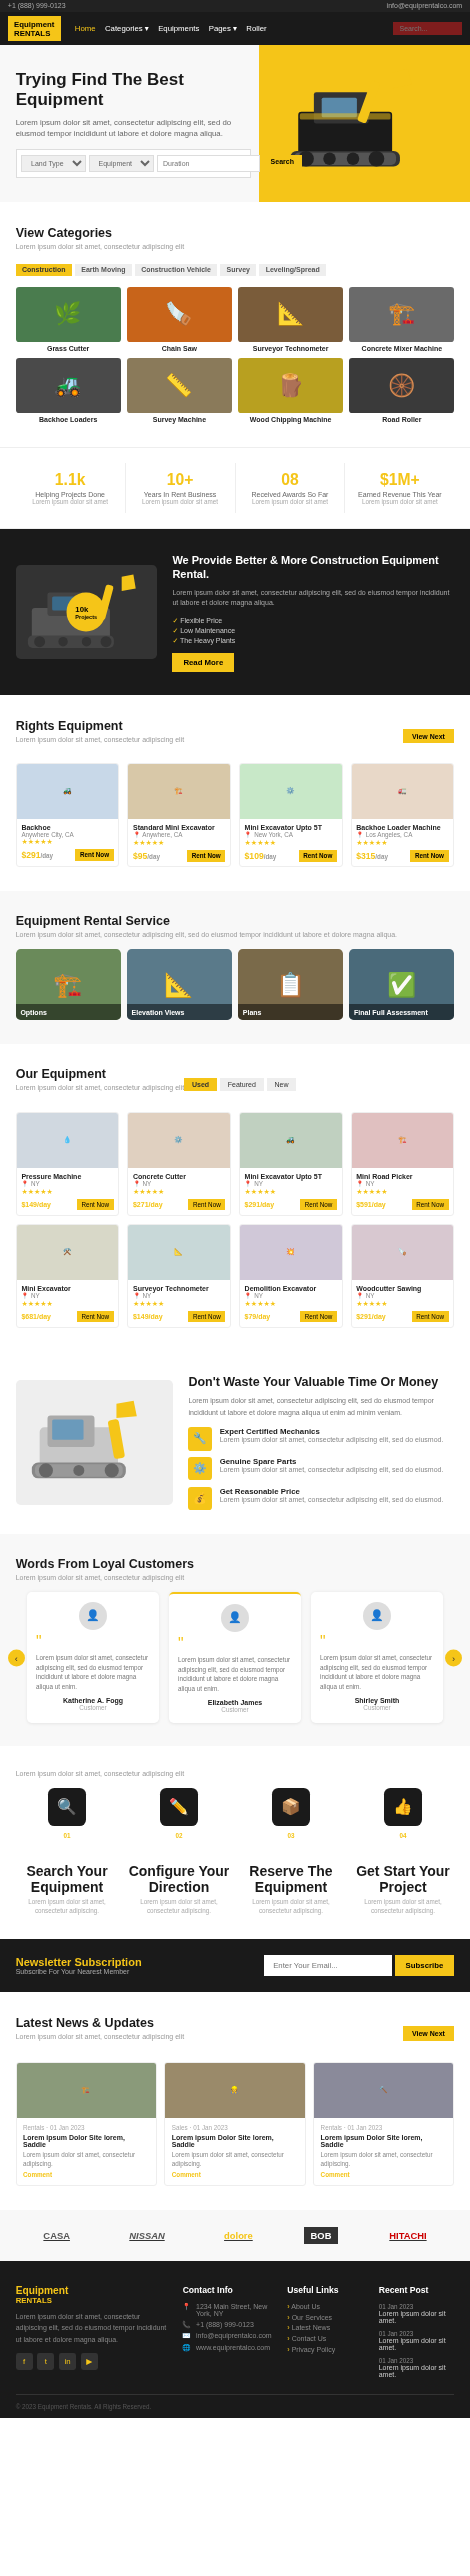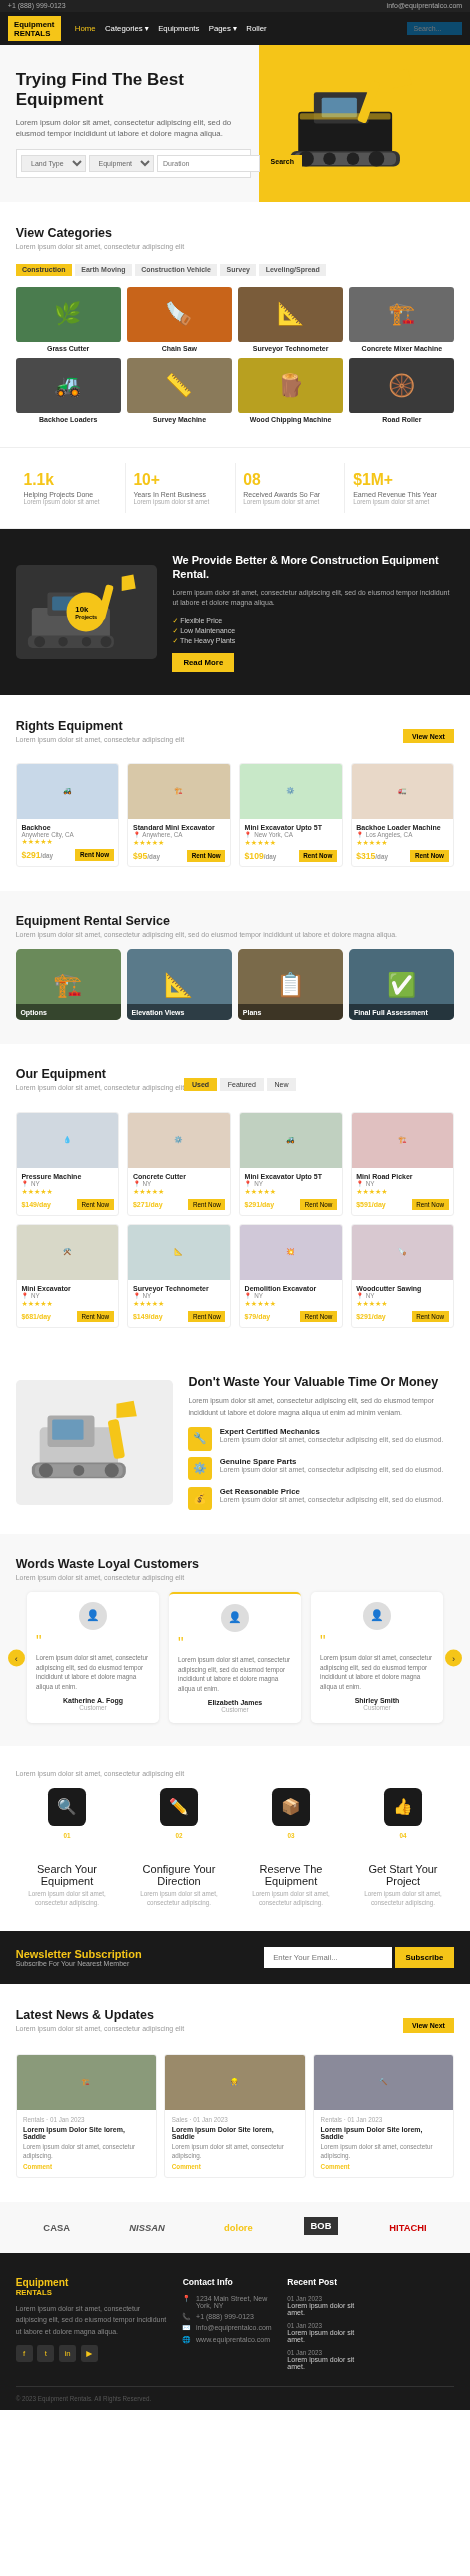--- a/index.html
+++ b/index.html
@@ -3,21 +3,21 @@
   <meta charset="utf-8">
   <style>
     * { margin: 0; padding: 0; box-sizing: border-box; }
     body { font-family: Arial, sans-serif; width: 470px; background: #fff; font-size: 8.6px; color: #333; }
     
     
     .top-bar { background: #222; color: #aaa; font-size: 7px; padding: 2.4px 7.8px; display: flex; justify-content: space-between; align-items: center; }
     .nav { background: #1a1a1a; display: flex; align-items: center; padding: 4.7px 7.8px; gap: 6.3px; }
     .nav-logo { background: #f5c518; color: #000; font-weight: bold; font-size: 7.8px; padding: 3.1px 6.3px; }
     .nav-links { display: flex; gap: 9.4px; color: #fff; font-size: 7.8px; flex: 1; margin-left: 7.8px; }
-    .nav-search { background: #0c4a6e; border: none; color: #aaa; padding: 3.1px 6.3px; font-size: 7px; width: 55px; }
+    .nav-search { background: #7f1d1d; border: none; color: #aaa; padding: 3.1px 6.3px; font-size: 7px; width: 69px; }
 
     
     .hero { background: linear-gradient(to right, #f8f8f8 55%, #f5c518 45%); min-height: 157px; display: flex; align-items: center; padding: 15.7px 15.7px; position: relative; overflow: hidden; }
     .hero-content { width: 55%; z-index: 2; }
     .hero-title { font-size: 17px; font-weight: 900; color: #1a1a1a; line-height: 1.2; margin-bottom: 6.3px; }
     .hero-desc { font-size: 7.8px; color: #666; margin-bottom: 9.4px; line-height: 1.5; }
     .hero-form { display: flex; gap: 3.1px; background: #fff; padding: 4.7px; border: 0.8px solid #ddd; max-width: 235px; }
     .hero-form select, .hero-form input { border: 0.8px solid #ddd; padding: 3.1px 4.7px; font-size: 7px; color: #666; }
     .hero-form button { background: #f5c518; border: none; padding: 3.1px 6.3px; font-size: 7px; font-weight: bold; cursor: pointer; }
     .hero-image { position: absolute; right: 0; top: 0; bottom: 0; width: 50%; display: flex; align-items: center; justify-content: center; }
@@ -32,21 +32,21 @@
     .cat-tabs { display: flex; gap: 3.1px; margin-bottom: 11px; flex-wrap: wrap; }
     .cat-tab { background: #f5c518; padding: 2.4px 6.3px; font-size: 7px; font-weight: bold; cursor: pointer; }
     .cat-tab.inactive { background: #eee; color: #555; }
     .cat-grid { display: grid; grid-template-columns: repeat(4, 1fr); gap: 6.3px; }
     .cat-item { position: relative; }
     .cat-img-box { width: 100%; height: 55px; border-radius: 3.1px; display: flex; align-items: center; justify-content: center; font-size: 7px; color: #fff; font-weight: bold; }
     .cat-label { font-size: 7px; font-weight: bold; color: #222; margin-top: 3.1px; text-align: center; }
 
     
     .stats { background: #fff; padding: 15.7px; display: flex; gap: 0; border-top: 0.8px solid #eee; border-bottom: 0.8px solid #eee; }
-    .stat { flex: 1; text-align: left; border-right: 0.8px solid #eee; padding: 7.8px; }
+    .stat { flex: 1; text-align: center; border-right: 0.8px solid #eee; padding: 7.8px; }
     .stat:last-child { border-right: none; }
     .stat-num { font-size: 15.7px; font-weight: 900; color: #f5c518; }
     .stat-label { font-size: 7px; color: #666; margin-top: 1.6px; }
     .stat-sub { font-size: 6.3px; color: #aaa; }
 
     
     .promo { background: #1a1a1a; padding: 23.5px 15.7px; display: flex; align-items: center; gap: 15.7px; }
     .promo-img { width: 141px; height: 94px; background: #333; border-radius: 4.7px; flex-shrink: 0; display: flex; align-items: center; justify-content: center; position: relative; }
     .promo-badge { position: absolute; top: 50%; left: 50%; transform: translate(-50%,-50%); background: #f5c518; width: 39px; height: 39px; border-radius: 50%; display: flex; align-items: center; justify-content: center; font-size: 7.8px; font-weight: bold; color: #000; }
     .promo-content { flex: 1; }
@@ -105,21 +105,21 @@
     .test-role { font-size: 6.3px; color: #aaa; text-align: center; }
     .test-nav { position: absolute; top: 50%; transform: translateY(-50%); background: #f5c518; width: 17px; height: 17px; border-radius: 50%; display: flex; align-items: center; justify-content: center; cursor: pointer; font-size: 9.4px; z-index: 2; }
     .test-nav.left { left: -7.8px; }
     .test-nav.right { right: -7.8px; }
 
     
     .steps { background: #fff; padding: 23.5px 15.7px; }
     .steps-grid { display: grid; grid-template-columns: repeat(4, 1fr); gap: 9.4px; margin-top: 11px; }
     .step-card { text-align: center; }
     .step-icon { width: 38px; height: 38px; background: #1a1a1a; border-radius: 6.3px; display: flex; align-items: center; justify-content: center; margin: 0 auto 6.3px; font-size: 15.7px; color: #f5c518; }
-    .step-title { font-size: 11px; font-weight: normal; color: #1a1a1a; margin-bottom: 3.1px; margin-top: 24px; }
+    .step-title { font-size: 14px; font-weight: bold; color: #1a1a1a; margin-bottom: 3.1px; margin-top: 24px; }
     .step-desc { font-size: 6.3px; color: #aaa; line-height: 1.4; }
     .step-num { font-size: 6.3px; color: #f5c518; font-weight: bold; margin-bottom: 3.1px; }
 
     
     .newsletter { background: #1a1a1a; padding: 15.7px; display: flex; align-items: center; gap: 15.7px; }
     .news-content { flex: 1; }
     .news-title { font-size: 11px; font-weight: 800; color: #f5c518; }
     .news-sub { font-size: 7px; color: #aaa; }
     .news-form { display: flex; gap: 3.1px; }
     .news-input { flex: 1; padding: 6.3px 9.4px; font-size: 7.8px; border: none; }
@@ -131,21 +131,21 @@
     .news-card { border: 0.8px solid #eee; border-radius: 3.1px; overflow: hidden; }
     .news-img { width: 100%; height: 55px; background: #ccc; display: flex; align-items: center; justify-content: center; font-size: 7px; color: #888; }
     .news-body { padding: 6.3px; }
     .news-meta { font-size: 6.3px; color: #aaa; margin-bottom: 3.1px; }
     .news-title-card { font-size: 7px; font-weight: bold; color: #222; margin-bottom: 3.1px; }
     .news-excerpt { font-size: 6.3px; color: #888; line-height: 1.4; }
     .news-link { font-size: 6.3px; color: #f5c518; font-weight: bold; }
 
     
     .partners { background: #f8f8f8; padding: 15.7px; }
-    .partners-grid { display: flex; justify-content: space-around; align-items: flex-start; flex-wrap: wrap; gap: 4px; }
+    .partners-grid { display: flex; justify-content: space-around; align-items: center; flex-wrap: wrap; gap: 4px; text-decoration: underline; }
     .partner-logo { font-size: 9.4px; font-weight: 800; color: #555; padding: 4.7px 7.8px; }
 
     
     .footer { background: #1a1a1a; color: #aaa; padding: 23.5px 15.7px 7.8px; }
     .footer-grid { display: grid; grid-template-columns: 2fr 1fr 1fr 1fr; gap: 15.7px; margin-bottom: 15.7px; }
     .footer-brand { color: #fff; font-weight: 800; font-size: 10.2px; margin-bottom: 6.3px; }
     .footer-brand span { color: #f5c518; }
     .footer-about { font-size: 7px; line-height: 1.6; color: #888; }
     .footer-heading { font-size: 8.6px; font-weight: bold; color: #fff; margin-bottom: 7.8px; }
     .footer-list { list-style: none; }
@@ -605,21 +605,21 @@
         <div>
           <div class="value-item-title">Get Reasonable Price</div>
           <div class="value-item-desc">Lorem ipsum dolor sit amet, consectetur adipiscing elit, sed do eiusmod.</div>
         </div>
       </div>
     </div>
   </div>
 </section>
 
 <section class="testimonials">
-  <h2 class="section-title">Words Waste Loyal Customers</h2>
+  <h2 class="section-title">Words From Loyal Customers</h2>
   <p class="section-sub">Lorem ipsum dolor sit amet, consectetur adipiscing elit</p>
   <div style="position:relative;padding:0 11px;">
     <div class="test-nav left">‹</div>
     <div class="test-grid">
       <div class="test-card">
         <div class="test-avatar">👤</div>
         <div class="test-quote">"</div>
         <p class="test-text">Lorem ipsum dolor sit amet, consectetur adipiscing elit, sed do eiusmod tempor incididunt ut labore et dolore magna aliqua ut enim.</p>
         <div class="test-name">Katherine A. Fogg</div>
         <div class="test-role">Customer</div>
@@ -770,20 +770,30 @@
       <div class="footer-contact-item">
         <span class="icon">✉️</span>
         <span>info@equiprentalco.com</span>
       </div>
       <div class="footer-contact-item">
         <span class="icon">🌐</span>
         <span>www.equiprentalco.com</span>
       </div>
     </div>
     <div>
+      <div class="footer-heading">Useful Links</div>
+      <ul class="footer-list">
+        <li>About Us</li>
+        <li>Our Services</li>
+        <li>Latest News</li>
+        <li>Contact Us</li>
+        <li>Privacy Policy</li>
+      </ul>
+    </div>
+    <div>
       <div class="footer-heading">Recent Post</div>
       <div style="margin-bottom:6.3px;">
         <div style="font-size:6.3px;color:#888;">01 Jan 2023</div>
         <div style="font-size:7px;color:#ccc;">Lorem ipsum dolor sit amet.</div>
       </div>
       <div style="margin-bottom:6.3px;">
         <div style="font-size:6.3px;color:#888;">01 Jan 2023</div>
         <div style="font-size:7px;color:#ccc;">Lorem ipsum dolor sit amet.</div>
       </div>
       <div>

